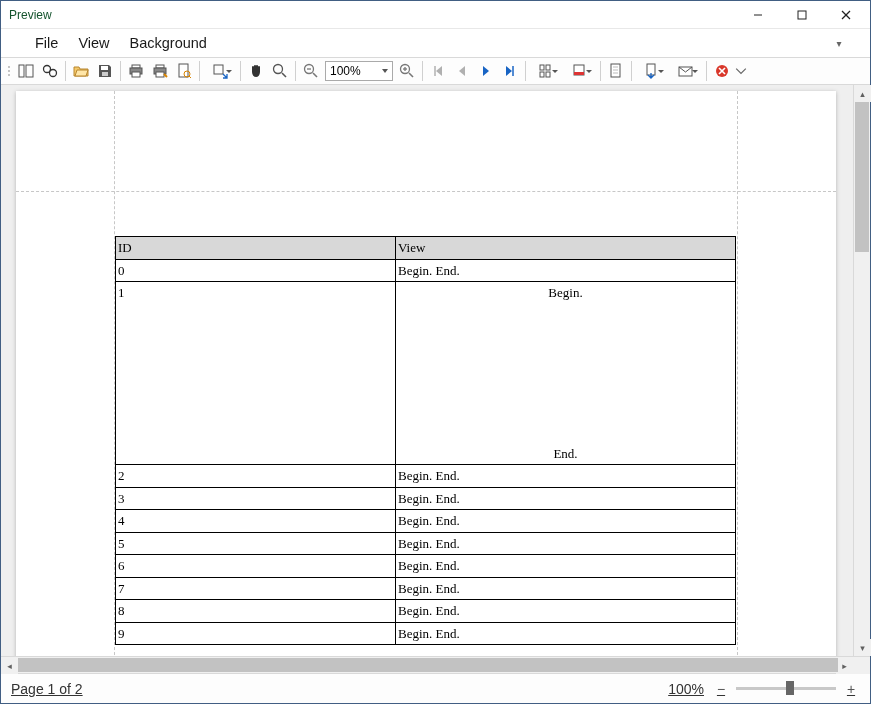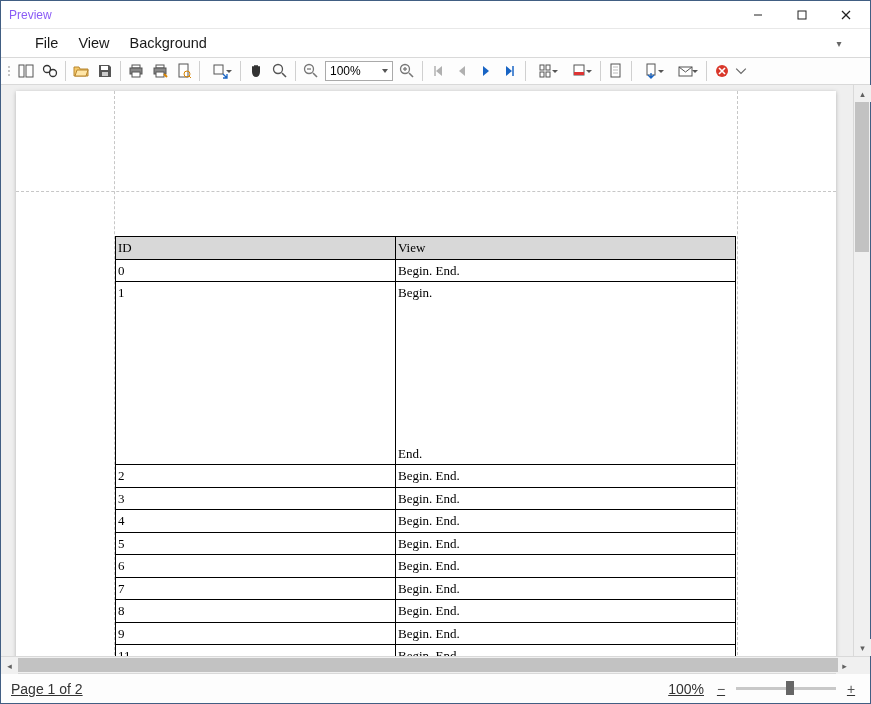--- a/index.html
+++ b/index.html
@@ -1,20 +1,20 @@
 <!DOCTYPE html>
 <html><head>
 <meta charset="utf-8">
 <style>
 * { margin: 0; padding: 0; box-sizing: border-box; }
 html, body { width: 871px; height: 704px; font-family: "Segoe UI", Tahoma, sans-serif; font-size: 12px; overflow: hidden; background: #fff; }
 
 .window { width: 871px; height: 704px; border: 1px solid #415e83; display: flex; flex-direction: column; background: #fff; }
 
-.titlebar { height: 28px; background: #fff; display: flex; align-items: center; padding: 0 2px 0 8px; font-size: 12px; color: #8b5cf6; border-bottom: 1px solid #e8e8e8; }
+.titlebar { height: 28px; background: #fff; display: flex; align-items: center; padding: 0 2px 0 8px; font-size: 12px; color: #14532d; border-bottom: 1px solid #e8e8e8; }
 .titlebar .title { flex: 1; }
 .titlebar .wbtn { width: 44px; height: 26px; display: flex; align-items: center; justify-content: center; color: #222; }
 
 .menubar { height: 28px; display: flex; align-items: center; padding: 0 24px; gap: 0; font-size: 14.5px; color: #1a1a1a; }
 .menubar .mitem { padding: 3px 10px; cursor: default; }
 .menubar .spacer { flex: 1; }
 .menubar .overflow { width: 14px; text-align: center; color: #666; font-size: 10px; padding: 2px; }
 
 .toolbar { height: 28px; border-top: 1px solid #d9d9d9; border-bottom: 1px solid #d9d9d9; background: #fdfdfd; display: flex; align-items: center; padding: 0 2px; gap: 0; }
 .grip { width: 7px; height: 20px; display: flex; flex-direction: column; justify-content: center; gap: 2px; align-items: center; margin: 0 2px; }
@@ -34,21 +34,21 @@
 .page { position: absolute; left: 15px; top: 6px; width: 820px; height: 1060px; background: #fff; box-shadow: 0 1px 4px rgba(0,0,0,0.25); }
 .page-margin { position: absolute; left: 0; right: 0; top: 100px; border-top: 1px dashed #c7c7c7; }
 .page-margin-left { position: absolute; top: 0; bottom: 0; left: 98px; border-left: 1px dashed #c7c7c7; }
 .page-margin-right { position: absolute; top: 0; bottom: 0; left: 721px; border-left: 1px dashed #c7c7c7; }
 
 .data-table { position: absolute; left: 99px; top: 101px; width: 621px; border-collapse: collapse; font-family: "Times New Roman", serif; font-size: 13px; color: #000; margin-top: 44px; }
 .data-table th, .data-table td { border: 1px solid #000; padding: 1px 2px; text-align: left; vertical-align: top; font-weight: normal; line-height: 1.5; }
 .data-table th { background: #d8d8d8; }
 .data-table .col-id { width: 280px; }
 .data-table .tall td { height: 183px; }
-.tall .valcell { height: 100%; display: flex; flex-direction: column; justify-content: space-between; }
+.tall .valcell { height: 100%; display: flex; flex-direction: column; justify-content: space-between; text-align: center; }
 
 .vscroll { width: 17px; background: #f0f0f0; border-left: 1px solid #d9d9d9; display: flex; flex-direction: column; }
 .vscroll .arrow, .hscroll .arrow { height: 17px; width: 17px; display: flex; align-items: center; justify-content: center; color: #606060; font-size: 9px; background: #f0f0f0; }
 .vscroll .track { flex: 1; position: relative; background: #f0f0f0; }
 .vscroll .thumb { position: absolute; left: 1px; right: 1px; top: 0; height: 150px; background: #c2c2c2; }
 
 .hscroll-row { height: 17px; display: flex; background: #f0f0f0; border-top: 1px solid #d9d9d9; }
 .hscroll { flex: 1; display: flex; }
 .hscroll .track { flex: 1; position: relative; }
 .hscroll .thumb { position: absolute; top: 1px; bottom: 1px; left: 0; width: 820px; background: #c2c2c2; }
@@ -315,24 +315,20 @@
                   <td>Begin. End.</td>
                 </tr>
                 <tr>
                   <td>8</td>
                   <td>Begin. End.</td>
                 </tr>
                 <tr>
                   <td>9</td>
                   <td>Begin. End.</td>
                 </tr>
-                <tr>
-                  <td>11</td>
-                  <td>Begin. End.</td>
-                </tr>
               </tbody>
           </table>
         </div>
       </div>
       <div class="vscroll">
         <div class="arrow">▴</div>
         <div class="track">
             <div class="thumb"></div>
           </div>
         <div class="arrow">▾</div>

